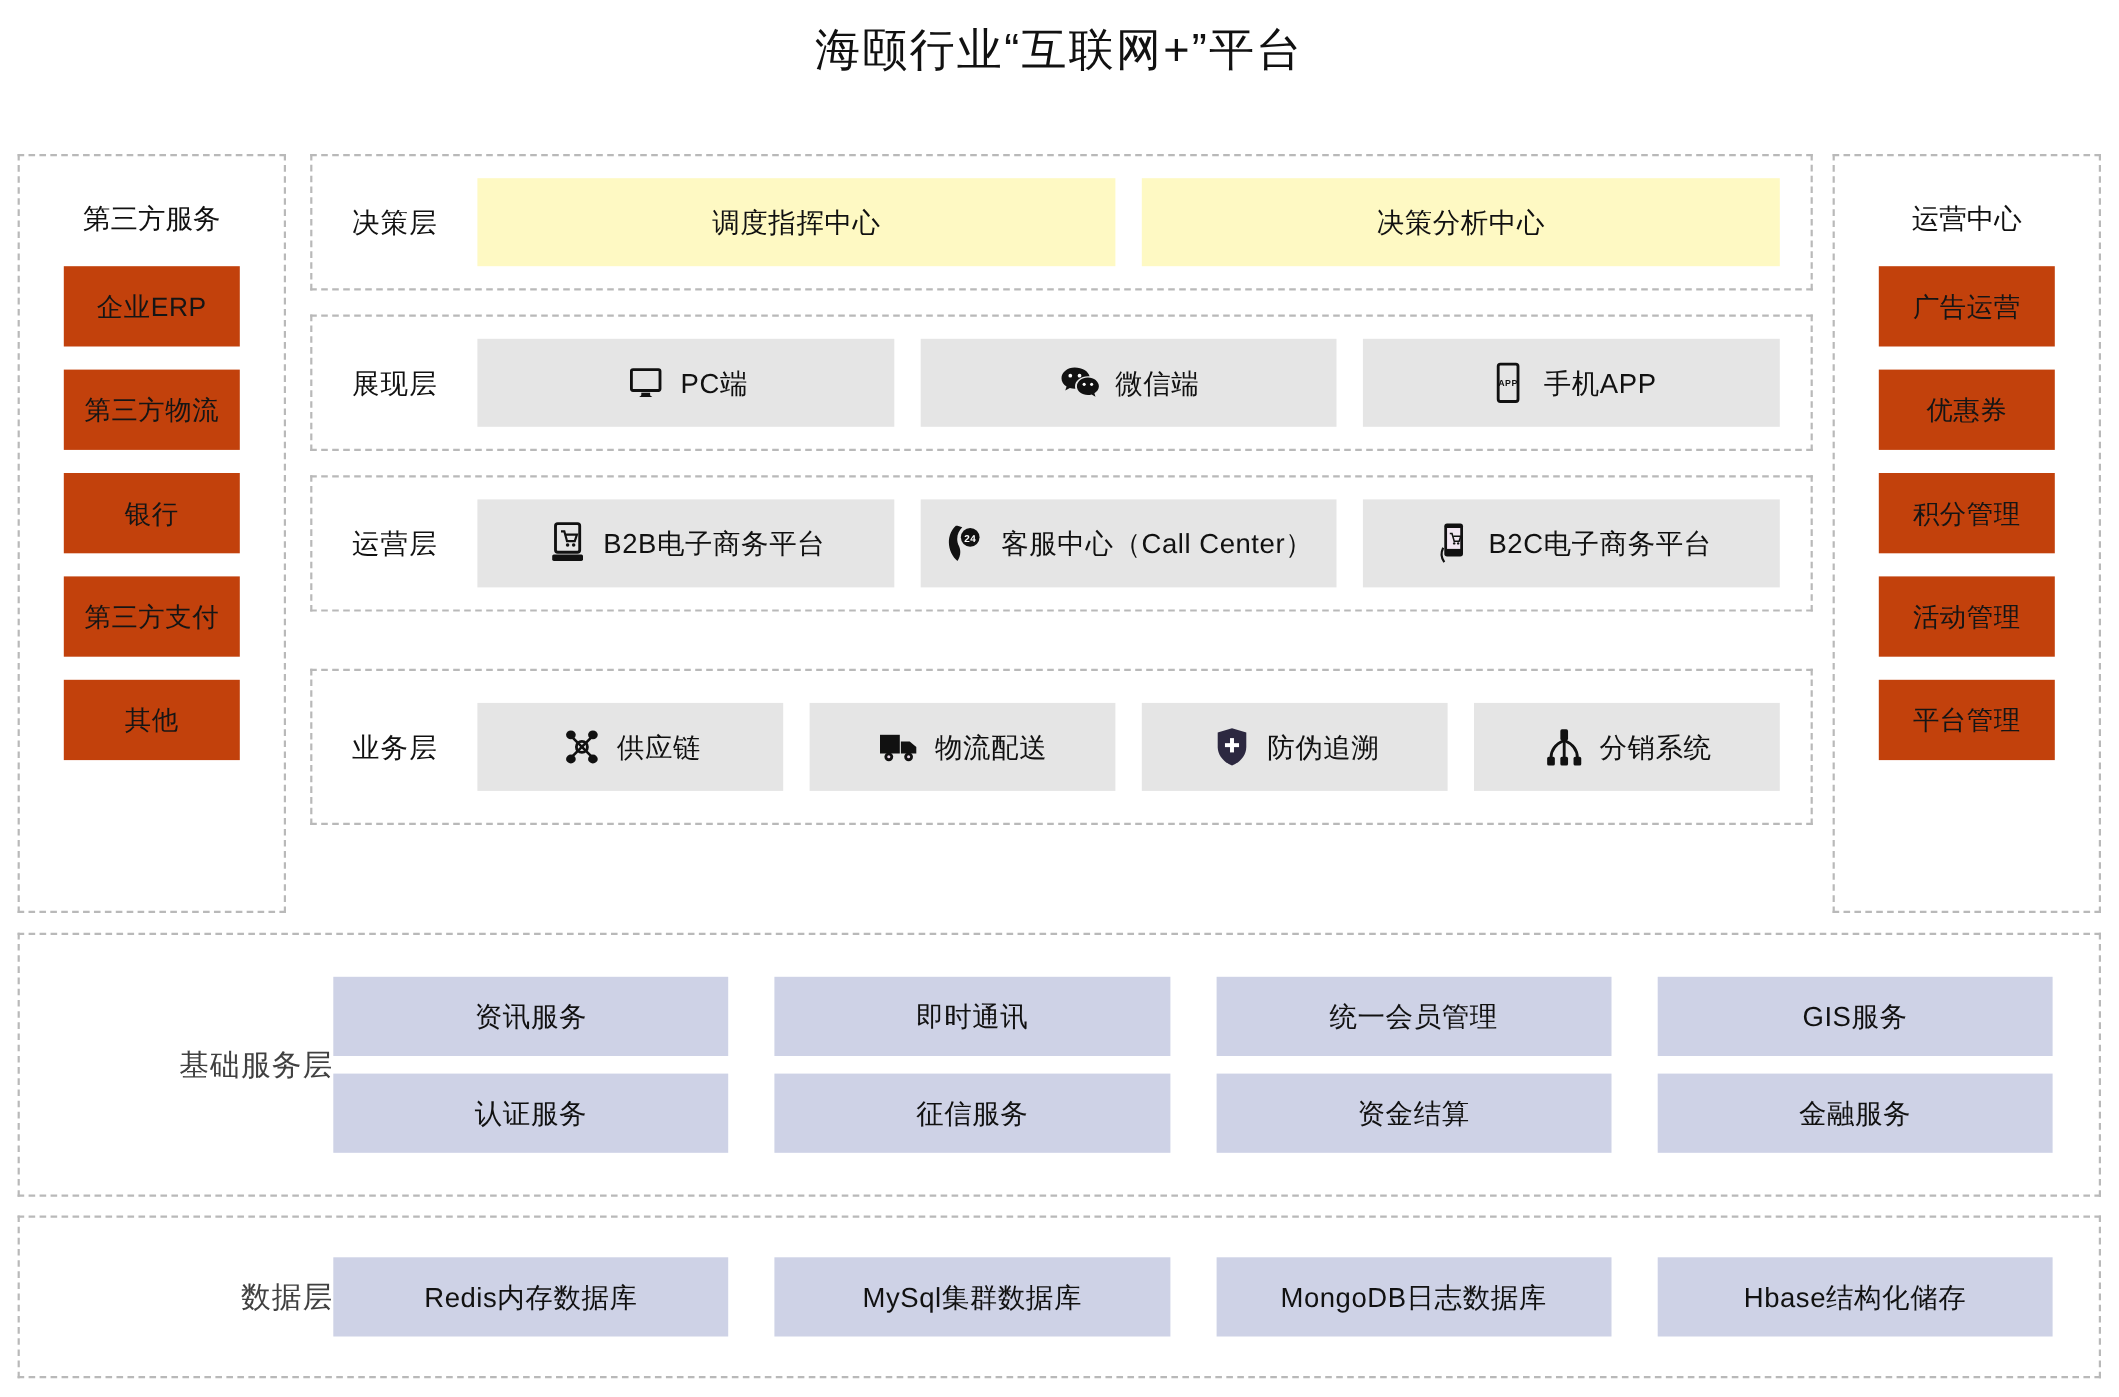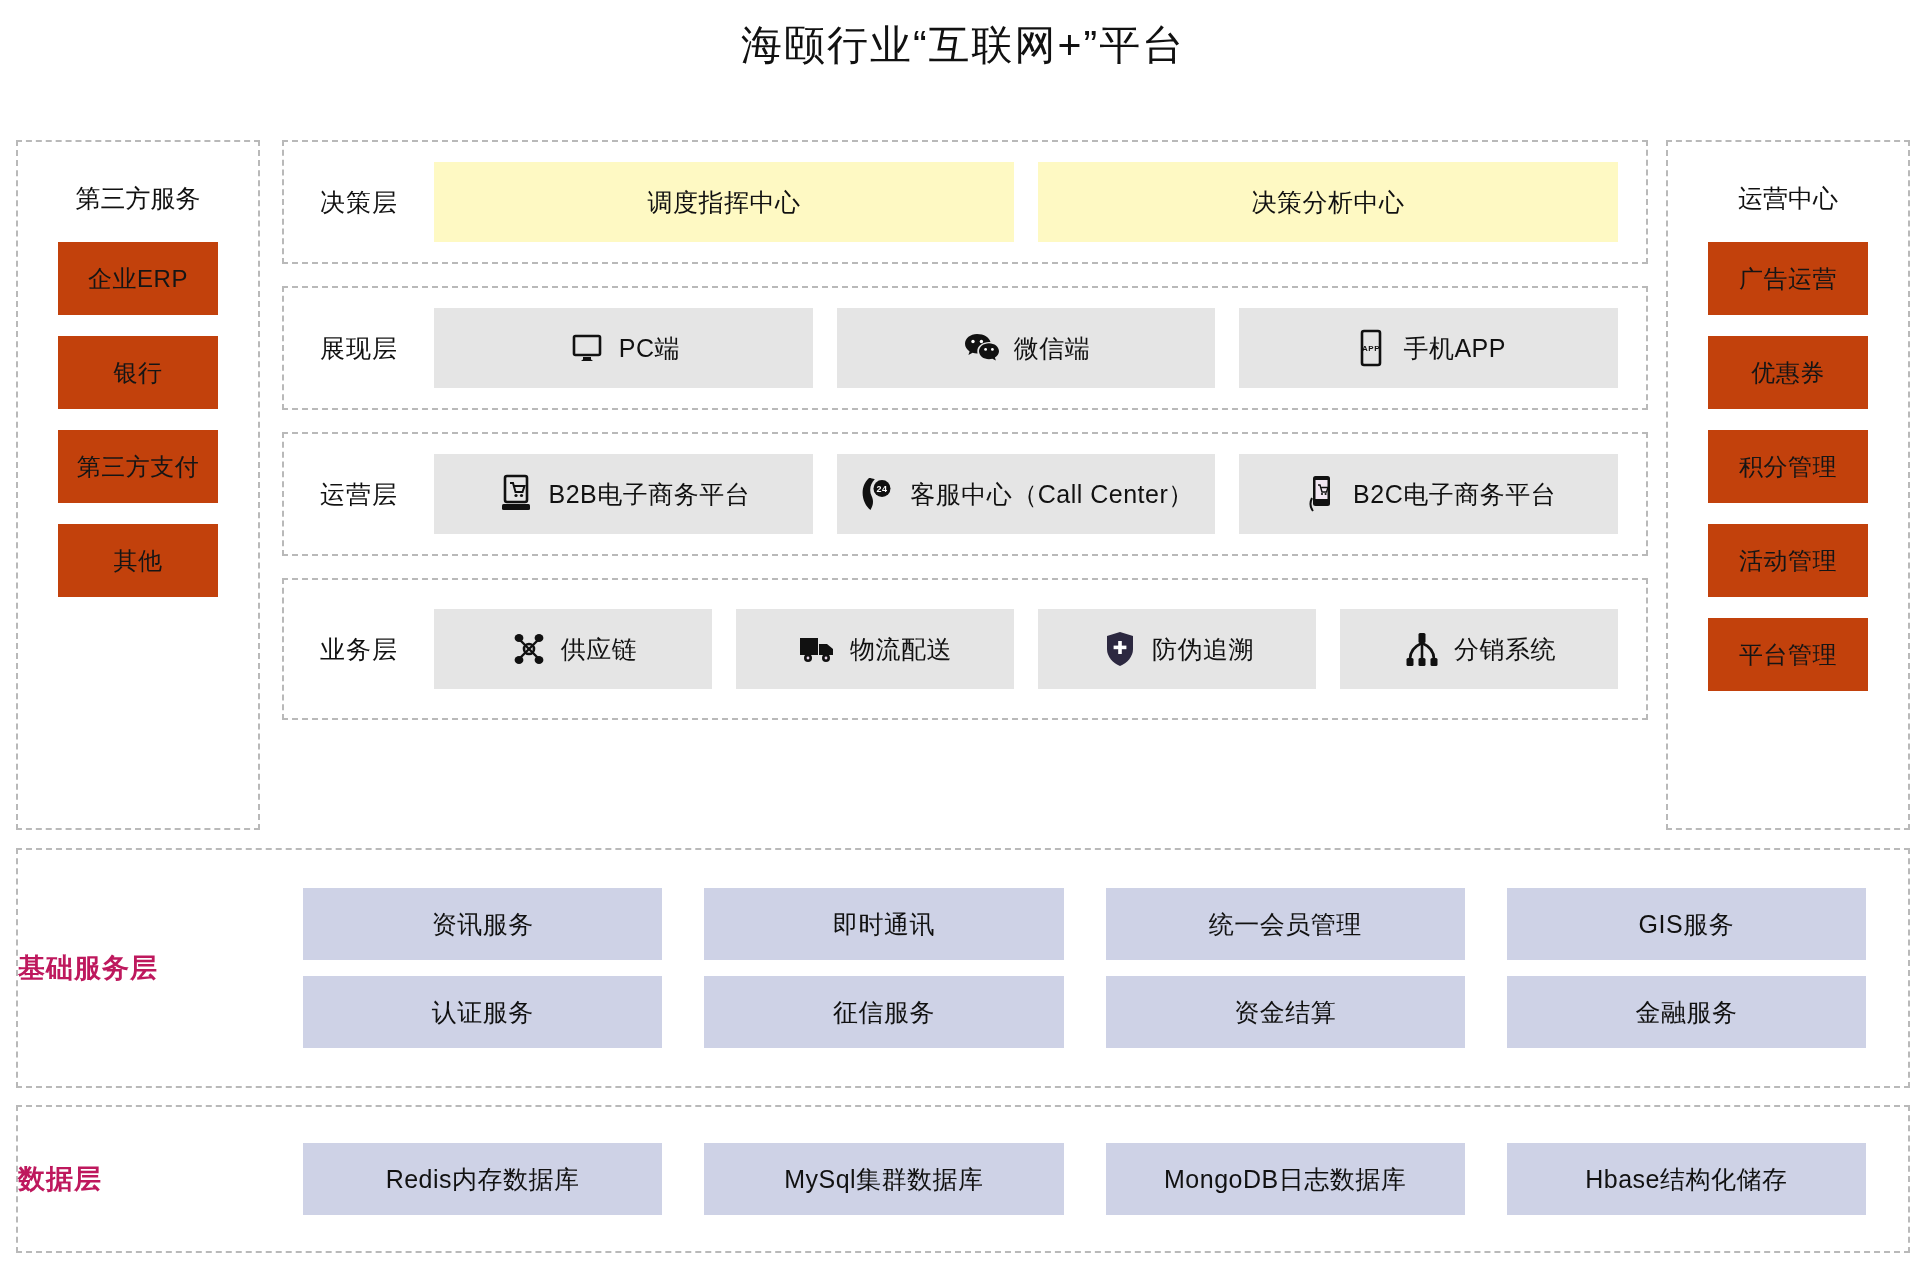--- a/index.html
+++ b/index.html
@@ -112,25 +112,24 @@
   
   .band {
     position: absolute;
     border: 2px dashed #b9b9b9;
     display: flex;
     align-items: center;
   }
   .band-label {
     width: 285px;
     flex: none;
-    text-align: left;
+    text-align: right;
     font-size: 27px;
-    color: #be185d;
+    color: #404040;
     letter-spacing: 1px;
-    font-weight: bold;
   }
   .band-body {
     flex: 1;
     padding-right: 42px;
     display: flex;
     flex-direction: column;
     gap: 16px;
   }
   .band-grid {
     display: flex;
@@ -152,20 +151,21 @@
 <body>
 
 <div class="page">
 
   <div class="title">海颐行业“互联网+”平台</div>
 
   <div class="dashed side-col" style="left:16px; top:140px; width:244px; height:690px;">
     <div class="side-title">第三方服务</div>
     <div class="side-list">
       <div class="chip-purple">企业ERP</div>
+      <div class="chip-purple">第三方物流</div>
       <div class="chip-purple">银行</div>
       <div class="chip-purple">第三方支付</div>
       <div class="chip-purple">其他</div>
     </div>
   </div>
 
   <div class="dashed side-col" style="left:1666px; top:140px; width:244px; height:690px;">
     <div class="side-title">运营中心</div>
     <div class="side-list">
       <div class="chip-purple">广告运营</div>
@@ -268,21 +268,21 @@
             <circle cx="19.6" cy="20" r="1.1" fill="#111"></circle>
             <path d="M6 24 c-2 4 -2 9 1 13" fill="none" stroke="#111" stroke-width="2"></path>
           </svg>
         </span>
         <span>B2C电子商务平台</span>
       </div>
 
     </div>
   </div>
 
-  <div class="layer-row" style="left:282px; top:578px; width:1366px; height:142px;justify-content:flex-end;">
+  <div class="layer-row" style="left:282px; top:608px; width:1366px; height:142px;justify-content:flex-end;">
     <div class="layer-label">业务层</div>
     <div class="layer-cards">
 
       <div class="card card-pink">
         <span class="ico">
           <svg width="38" height="38" viewBox="0 0 38 38">
             <line x1="19" y1="19" x2="9" y2="9" stroke="#111" stroke-width="2.4"></line>
             <line x1="19" y1="19" x2="29" y2="9" stroke="#111" stroke-width="2.4"></line>
             <line x1="19" y1="19" x2="9" y2="29" stroke="#111" stroke-width="2.4"></line>
             <line x1="19" y1="19" x2="29" y2="29" stroke="#111" stroke-width="2.4"></line>

